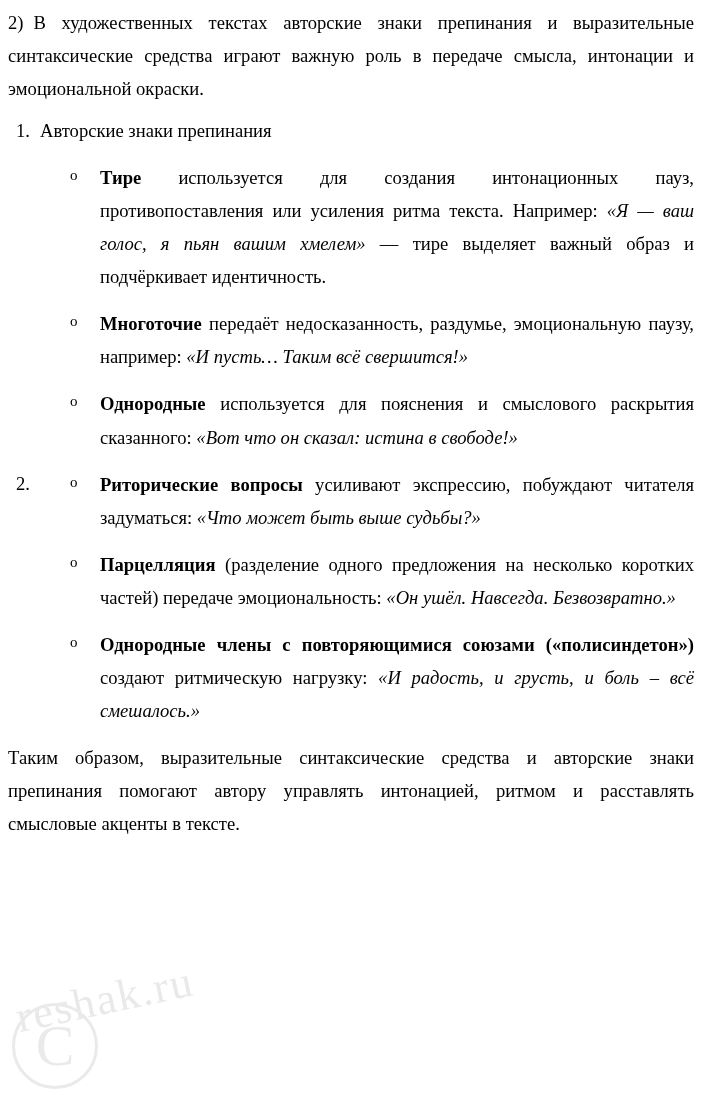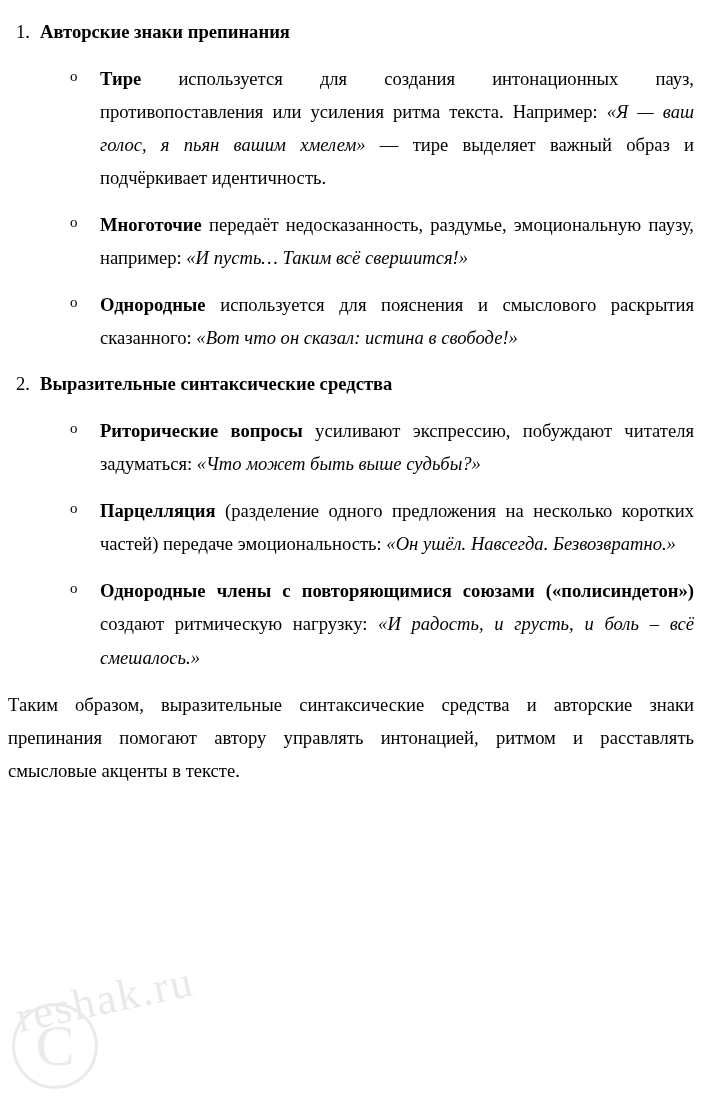--- a/index.html
+++ b/index.html
@@ -93,21 +93,21 @@
     position: relative;
     font-size: 18.6px;
     line-height: 1.7;
   }
   .level1 .num {
     position: absolute;
     left: 8px;
     top: 0;
   }
   .level1 .h {
-    font-weight: bold;
+    font-weight: normal;
   }
 
   .level2 {
     margin: 14px 0 14px 0;
     padding-left: 92px;
     position: relative;
     font-size: 18.6px;
     line-height: 1.78;
     text-align: justify;
     text-justify: inter-word;
@@ -129,41 +129,43 @@
 <body>
 
 <div class="watermark">
   <div class="wm-text">reshak.ru</div>
   <div class="wm-circle"></div>
   <div class="wm-c">C</div>
 </div>
 
 <div class="page">
 
+  <p class="para intro">
+    <span class="marker">2)</span><span>В художественных текстах авторские знаки препинания и выразительные синтаксические средства играют важную роль в передаче смысла, интонации и эмоциональной окраски.</span>
+  </p>
 
   <div class="level1">
     <span class="num">1.</span>
     <span class="h">Авторские знаки препинания</span>
   </div>
 
   <p class="level2">
     <span class="bullet">o</span><b>Тире</b><span> используется для создания интонационных пауз, противопоставления или усиления ритма текста. Например: </span><i>«Я — ваш голос, я пьян вашим хмелем»</i><span> — тире выделяет важный образ и подчёркивает идентичность.</span>
   </p>
 
   <p class="level2">
     <span class="bullet">o</span><b>Многоточие</b><span> передаёт недосказанность, раздумье, эмоциональную паузу, например: </span><i>«И пусть… Таким всё свершится!»</i><span></span>
   </p>
 
   <p class="level2">
     <span class="bullet">o</span><b>Однородные</b><span> используется для пояснения и смыслового раскрытия сказанного: </span><i>«Вот что он сказал: истина в свободе!»</i><span></span>
   </p>
 
   <div class="level1">
     <span class="num">2.</span>
-    <span class="h">Выразительные синтаксические средства</span>
   </div>
 
   <p class="level2">
     <span class="bullet">o</span><b>Риторические вопросы</b><span> усиливают экспрессию, побуждают читателя задуматься: </span><i>«Что может быть выше судьбы?»</i><span></span>
   </p>
 
   <p class="level2">
     <span class="bullet">o</span><b>Парцелляция</b><span> (разделение одного предложения на несколько коротких частей) передаче эмоциональность: </span><i>«Он ушёл. Навсегда. Безвозвратно.»</i><span></span>
   </p>
 

